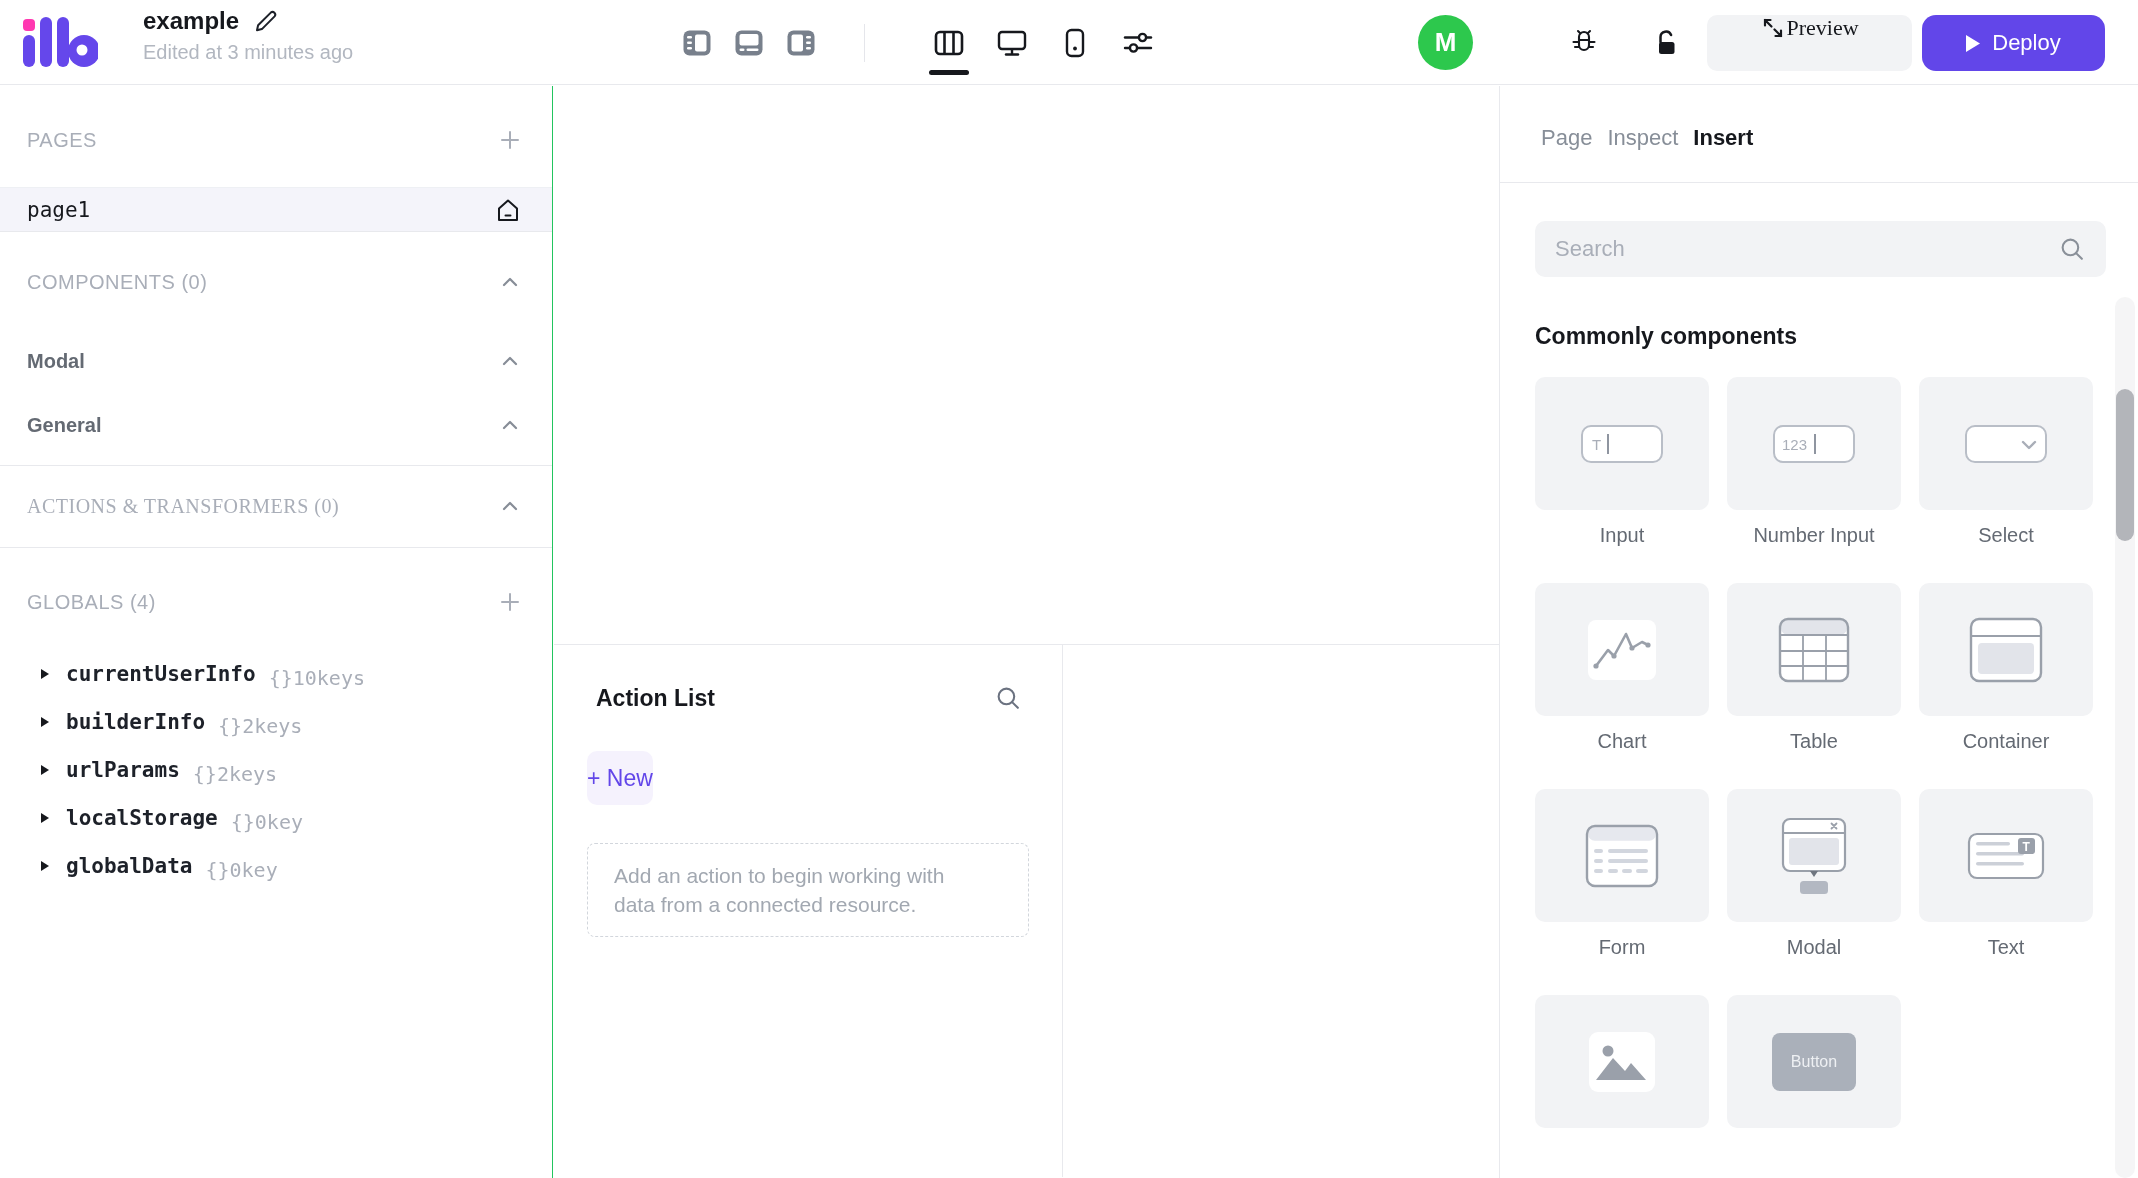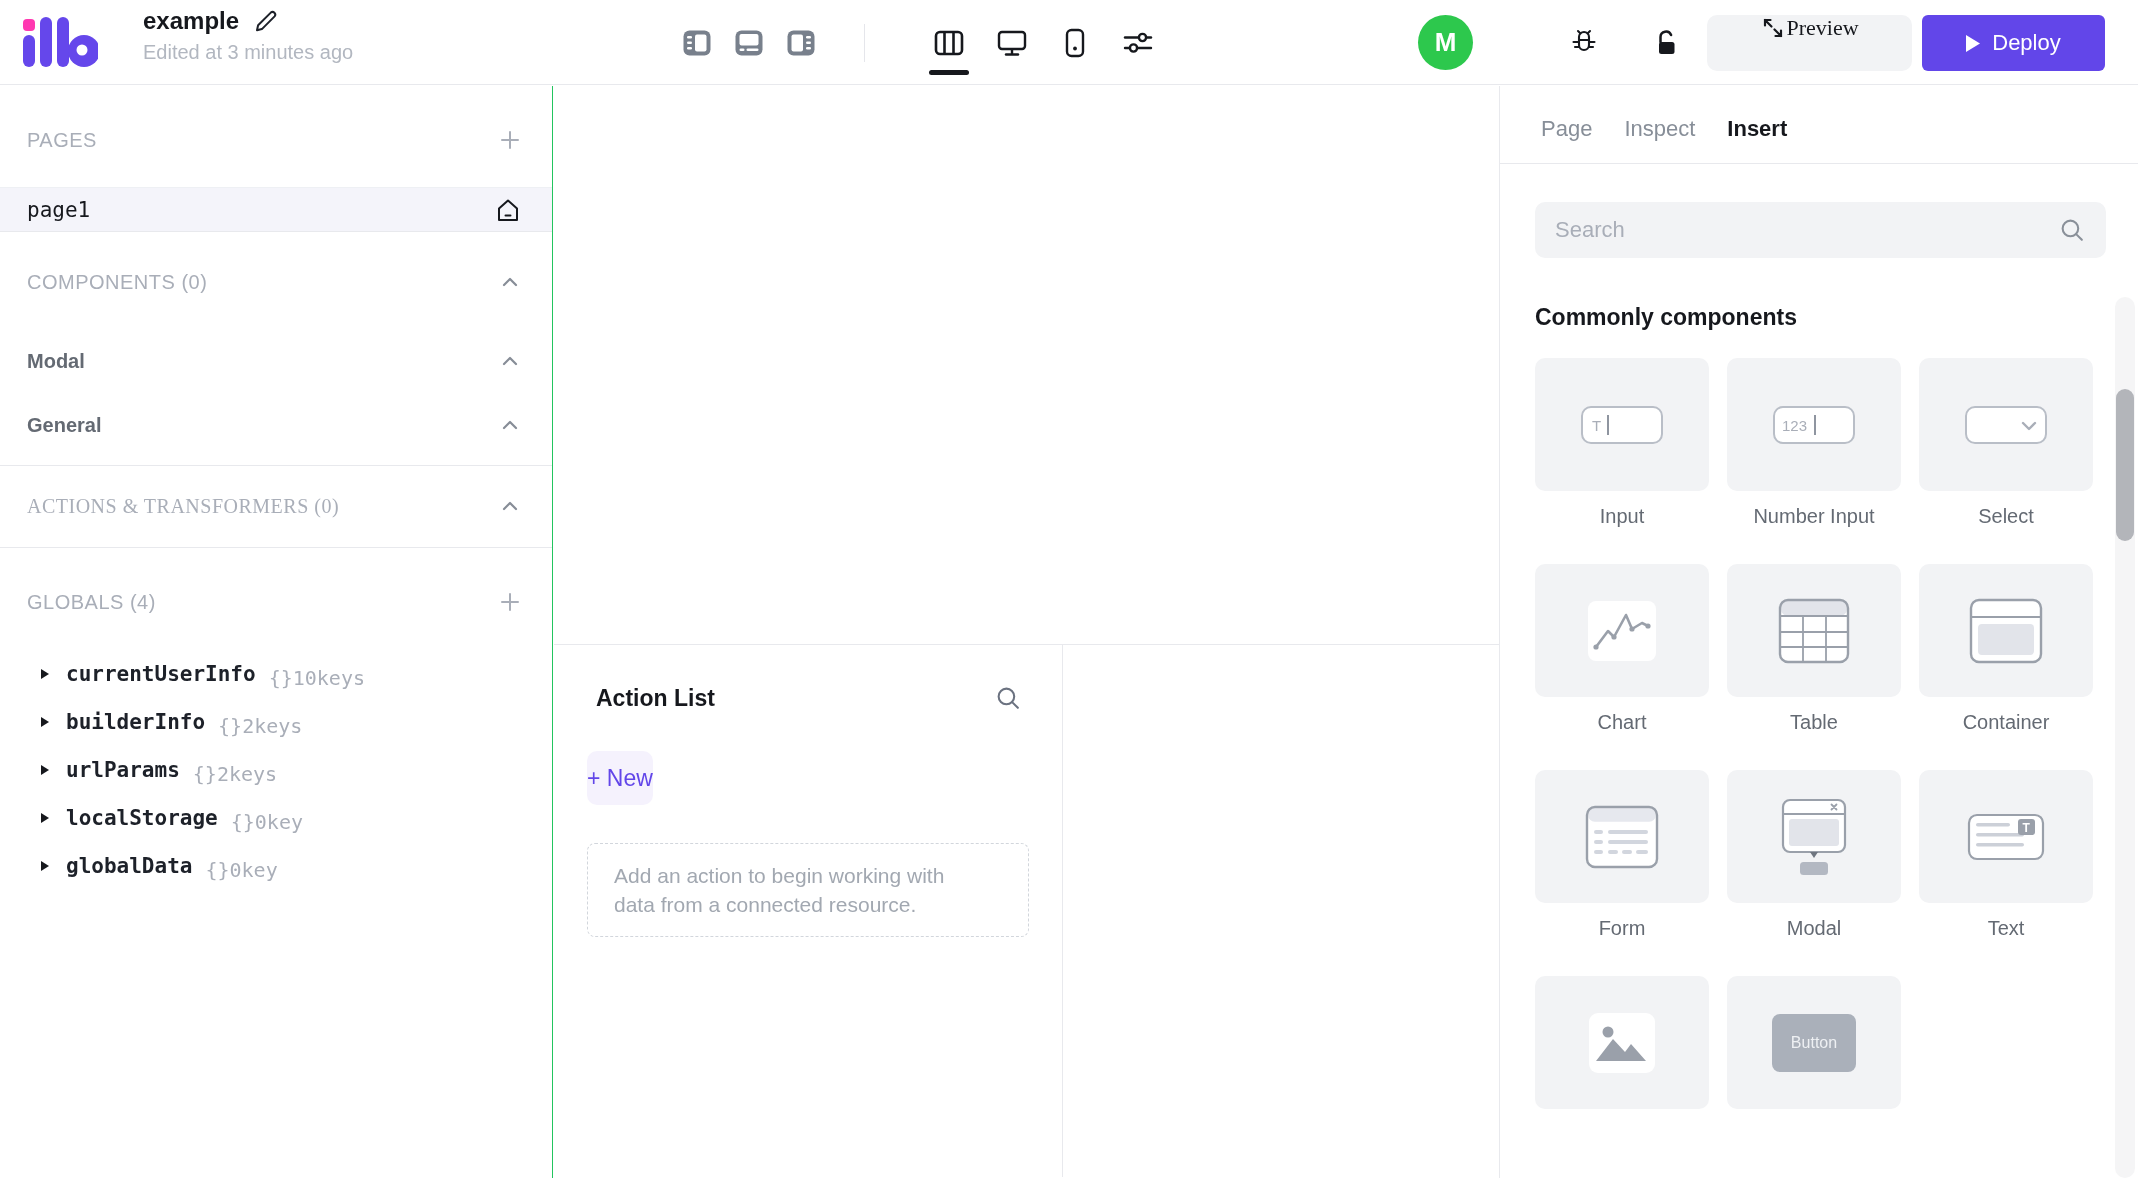--- a/index.html
+++ b/index.html
@@ -27,21 +27,21 @@
             background:#2dc84d; color:#fff; font-size:26px; font-weight:600;
             display:flex; align-items:center; justify-content:center; cursor:pointer; }
   .iconbtn { position:absolute; top:27px; width:32px; height:32px; cursor:pointer; }
   .bug-btn { left:1568px; }
   .lock-btn { left:1650px; }
   .preview-btn { position:absolute; left:1707px; top:15px; width:205px; height:56px;
                  background:#f2f3f5; border:none; border-radius:10px; display:flex; align-items:flex-start;
                  justify-content:center; font-size:22px; color:#16181d; cursor:pointer;
                  font-family:Liberation Serif, serif; }
   .deploy-btn { position:absolute; left:1922px; top:15px; width:183px; height:56px;
-                background:#6246e9; border:none; border-radius:6px; display:flex; align-items:center;
+                background:#6246e9; border:none; border-radius:14px; display:flex; align-items:center;
                 justify-content:center; gap:12px; font-size:22px; color:#ffffff; cursor:pointer;
                 font-family:inherit; }
   
   .sidebar { position:absolute; top:86px; left:0; width:553px; bottom:0; background:#fff;
              border-right:1px solid #22c55e; }
   .side-row { display:flex; align-items:center; justify-content:space-between;
               margin-left:27px; margin-right:30px; }
   .sec-header { font-size:20px; color:#a9aeb8; letter-spacing:0.5px; }
   .pages-row { margin-top:36px; height:36px; }
   .page-item { margin-top:29px; height:45px; background:#f4f4fa; border-top:1px solid #eef0f4;
@@ -74,21 +74,21 @@
   .action-title { font-size:23px; font-weight:700; color:#16181d; line-height:30px; }
   .new-btn { display:flex; align-items:center; justify-content:center; margin:38px 33px 0 33px;
              height:54px; background:#f5f2fd; border:none; border-radius:10px; color:#6246e9;
              font-size:23px; font-weight:500; cursor:pointer; font-family:inherit; }
   .dashed-box { margin:38px 33px 0 33px; border:1px dashed #d2d6dc; border-radius:8px;
                 padding:17px 26px; }
   .dashed-box p { width:370px; font-size:21px; line-height:29px; color:#a2a8b1; }
   
   .rpanel { position:absolute; top:86px; right:0; width:639px; bottom:0; background:#fff;
             border-left:1px solid #e8e9ed; }
-  .tabs { display:flex; align-items:center; gap:32px; height:78px; padding:8px 0 0 41px;
+  .tabs { display:flex; align-items:center; gap:15px; height:97px; padding:8px 0 0 41px;
           border-bottom:1px solid #e8e9ed; }
   .tab { font-size:22px; color:#878e98; cursor:pointer; }
   .tab.active { color:#16181d; font-weight:600; }
   .search-box { margin:38px 32px 0 35px; height:56px; background:#f2f3f5; border-radius:10px;
                 display:flex; align-items:center; padding:0 20px; }
   .search-box input { flex:1; border:none; outline:none; background:transparent; font-size:22px;
                       color:#16181d; font-family:Liberation Sans, sans-serif; }
   .search-box input::placeholder { color:#a9aeb8; }
   .rp-heading { margin:44px 35px 0 35px; font-size:23px; font-weight:700; color:#16181d; line-height:30px; }
   .grid { margin:26px 33px 0 35px; display:grid; grid-template-columns:repeat(3,174px); column-gap:18px; }

